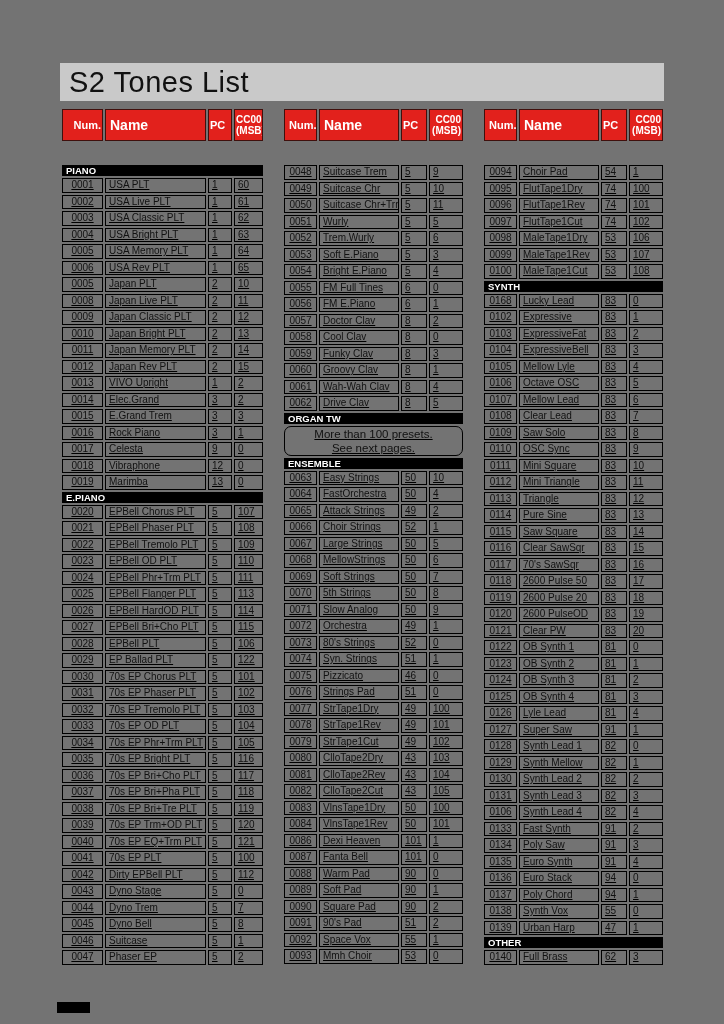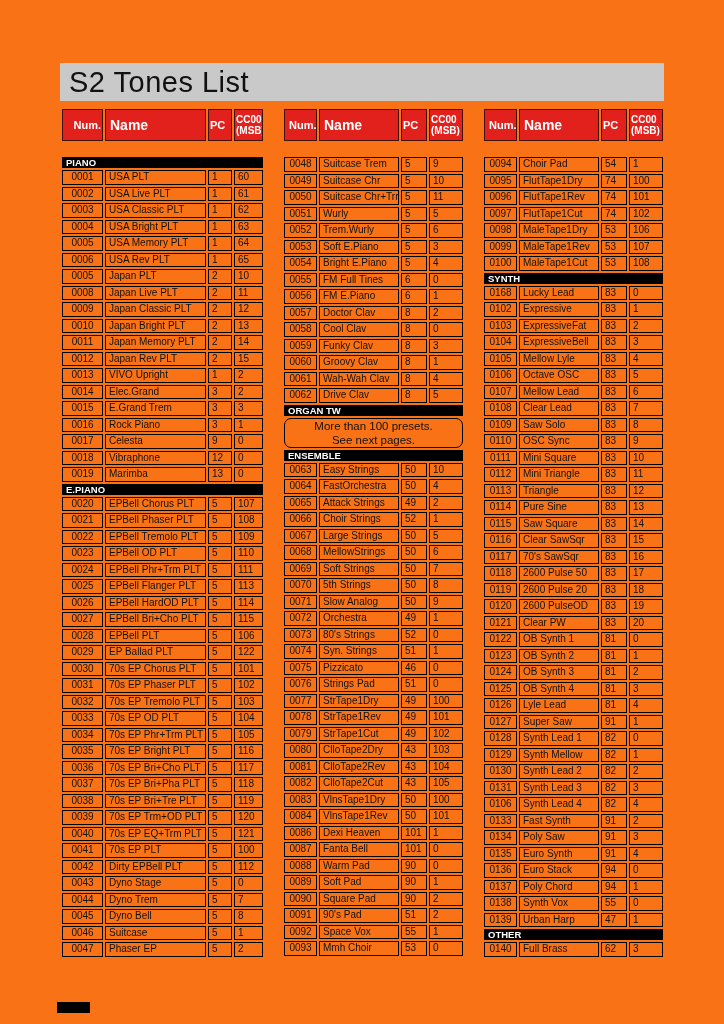--- a/index.html
+++ b/index.html
@@ -1,17 +1,17 @@
 <!DOCTYPE html>
 <html style="--header-red: #e2211c; --title-gray: #c9c9c9; --section-black: #000000;"><head>
 <meta charset="utf-8">
 <style>
   html,body { margin:0; padding:0; background:#ffffff; }
   .page {
-    position:relative; width:724px; height:1024px; background:#f97316;
+    position:relative; width:724px; height:1024px; background:#737373;
     font-family:"Liberation Sans", sans-serif; overflow:hidden;
   }
   .title-bar {
     position:absolute; left:60px; top:63px; width:604px; height:38px;
     background:var(--title-gray,#c9c9c9); color:#111;
     font-size:29px; line-height:39px; padding-left:9px; box-sizing:border-box;
     letter-spacing:0.5px;
   }
   .col { position:absolute; top:107px; }
   #col1 { left:60px;  width:205px; }
@@ -24,23 +24,23 @@
   #col1 col.c-num{width:41px} #col1 col.c-name{width:101px} #col1 col.c-pc{width:24px} #col1 col.c-cc{width:29px}
   .narrow col.c-num{width:33px} .narrow col.c-name{width:80px} .narrow col.c-pc{width:26px} .narrow col.c-cc{width:34px}
 
   .head-table td {
     background:var(--header-red,#e2211c); color:#fff; font-weight:bold;
     border:1px solid #40100d; height:28px; vertical-align:middle; overflow:hidden;
   }
   .h-num  { font-size:11px; padding-left:4px;text-align:right; }
   .h-name { font-size:14px; padding-left:4px; }
   .h-pc   { font-size:11px; text-align:left; }
-  .h-cc   { font-size:10px; text-align:left; line-height:11px; }
+  .h-cc   { font-size:10px; text-align:right; line-height:11px; }
 
-  .body-table { margin-top:12px; }
+  .body-table { margin-top:20px;text-decoration:underline; }
   .body-table td {
     border:1px solid #000; height:12.5px; font-size:10px; line-height:12px;
     color:#111; overflow:hidden; white-space:nowrap; padding:0; vertical-align:middle;
   }
   .body-table td.cell-num  { text-align:center; }
   .body-table td.cell-name { padding-left:3px; }
   .body-table td.cell-pc   { padding-left:3px; }
   .body-table td.cell-cc   { padding-left:3px; }
   .body-table td.section {
     background:var(--section-black,#000); color:#fff; font-weight:bold;

